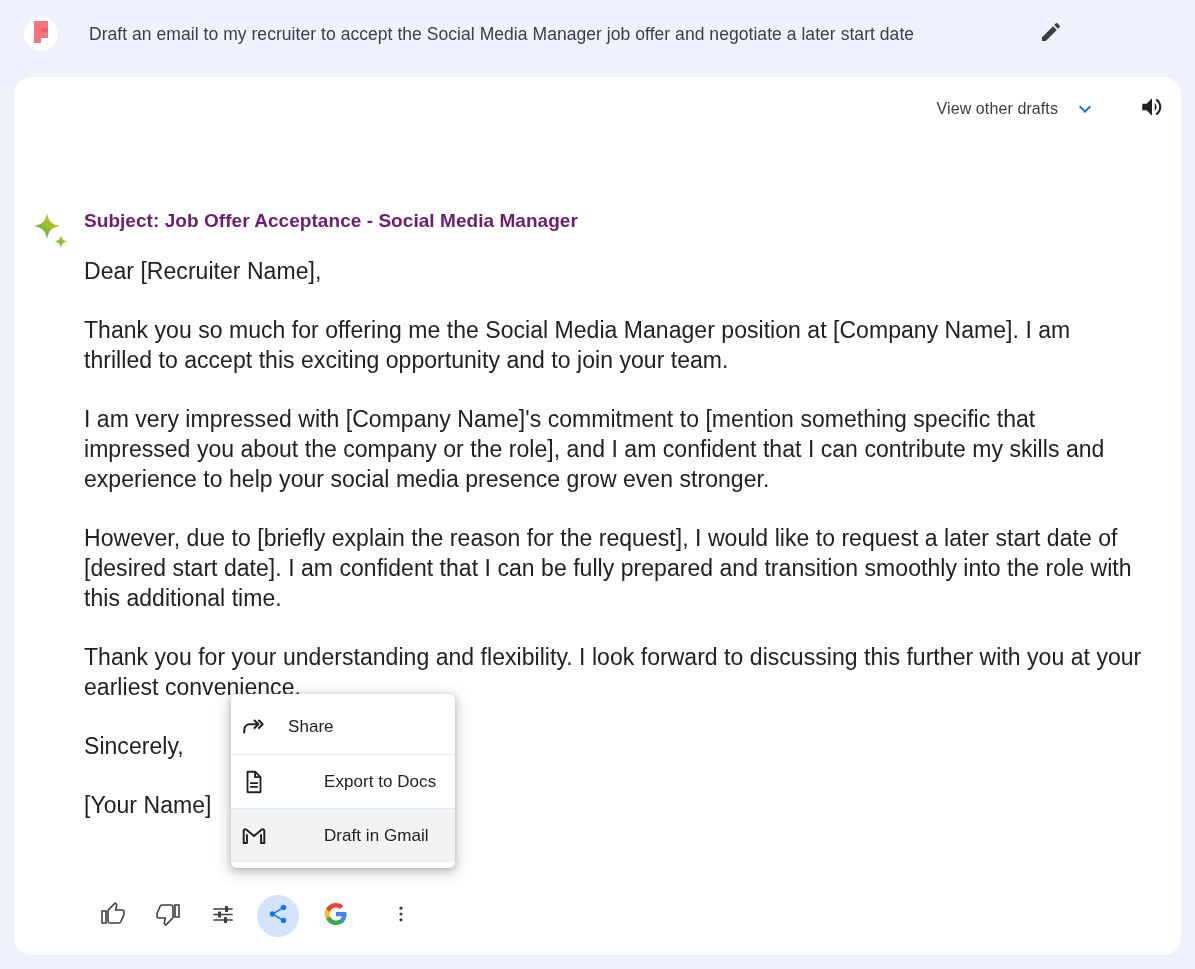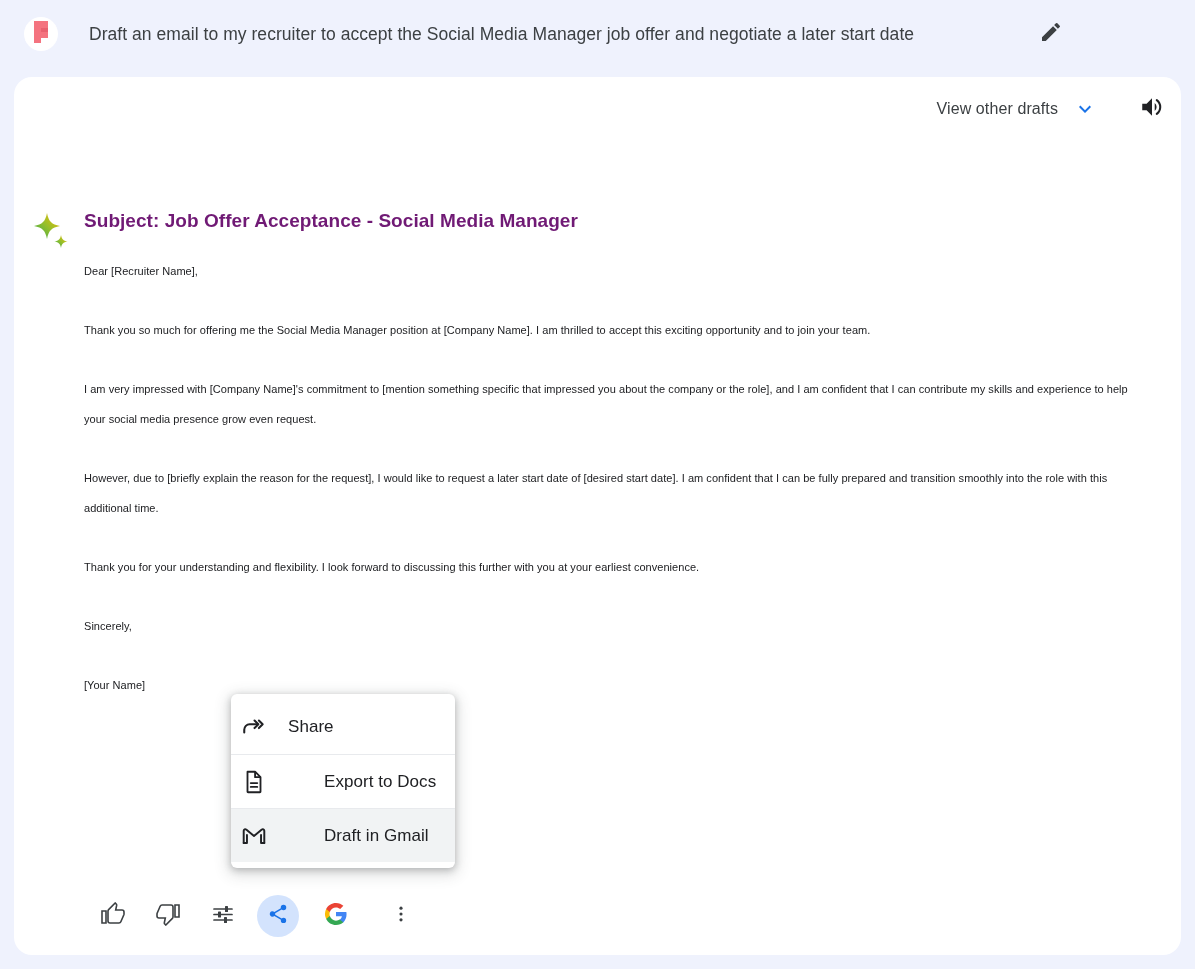--- a/index.html
+++ b/index.html
@@ -115,21 +115,21 @@
   }
   #subject-line {
     font-size: 19px;
     font-weight: bold;
     color: #701a75;
     letter-spacing: 0.05px;
     line-height: 28px;
     margin: 0 0 21px 0;
   }
   .body-paragraph {
-    font-size: 11px;
+    font-size: 23px;
     line-height: 30px;
     color: #202124;
     letter-spacing: 0.04px;
     margin: 0 0 29px 0;
   }
 
   
   #action-bar {
     position: absolute;
     left: 78px;
@@ -249,21 +249,21 @@
       </defs>
       <path d="M17 4 C18.6 12.4 21.6 15.4 30 17 C21.6 18.6 18.6 21.6 17 30 C15.4 21.6 12.4 18.6 4 17 C12.4 15.4 15.4 12.4 17 4 Z" fill="url(#sparkGrad)"></path>
       <path d="M31 26 C31.8 30.2 33.3 31.7 37.5 32.5 C33.3 33.3 31.8 34.8 31 39 C30.2 34.8 28.7 33.3 24.5 32.5 C28.7 31.7 30.2 30.2 31 26 Z" fill="url(#sparkGrad)"></path>
     </svg>
   </div>
 
   <div id="response-body">
     <div id="subject-line">Subject: Job Offer Acceptance - Social Media Manager</div>
     <p class="body-paragraph">Dear [Recruiter Name],</p>
     <p class="body-paragraph">Thank you so much for offering me the Social Media Manager position at [Company Name]. I am thrilled to accept this exciting opportunity and to join your team.</p>
-    <p class="body-paragraph">I am very impressed with [Company Name]'s commitment to [mention something specific that impressed you about the company or the role], and I am confident that I can contribute my skills and experience to help your social media presence grow even request.</p>
+    <p class="body-paragraph">I am very impressed with [Company Name]'s commitment to [mention something specific that impressed you about the company or the role], and I am confident that I can contribute my skills and experience to help your social media presence grow even stronger.</p>
     <p class="body-paragraph">However, due to [briefly explain the reason for the request], I would like to request a later start date of [desired start date]. I am confident that I can be fully prepared and transition smoothly into the role with this additional time.</p>
     <p class="body-paragraph">Thank you for your understanding and flexibility. I look forward to discussing this further with you at your earliest convenience.</p>
     <p class="body-paragraph">Sincerely,</p>
     <p class="body-paragraph">[Your Name]</p>
   </div>
 
   <div id="action-bar">
     <div class="action-btn">
       <span>
         <svg width="24" height="24" viewBox="0 0 24 24" aria-hidden="true">

